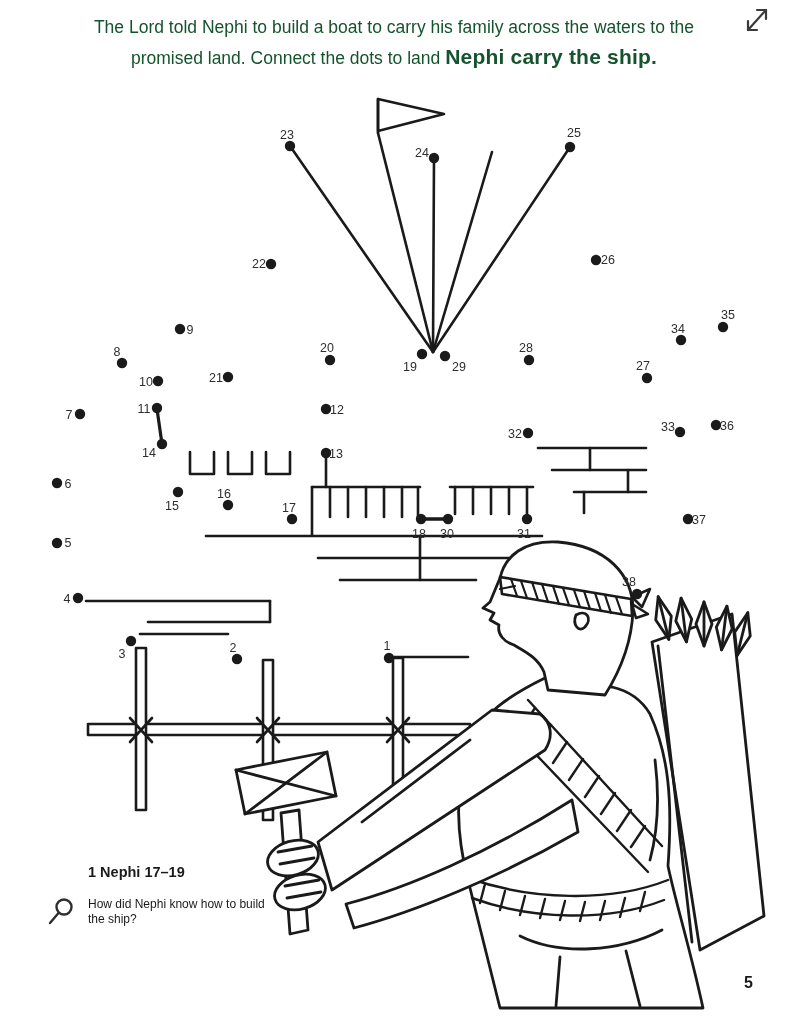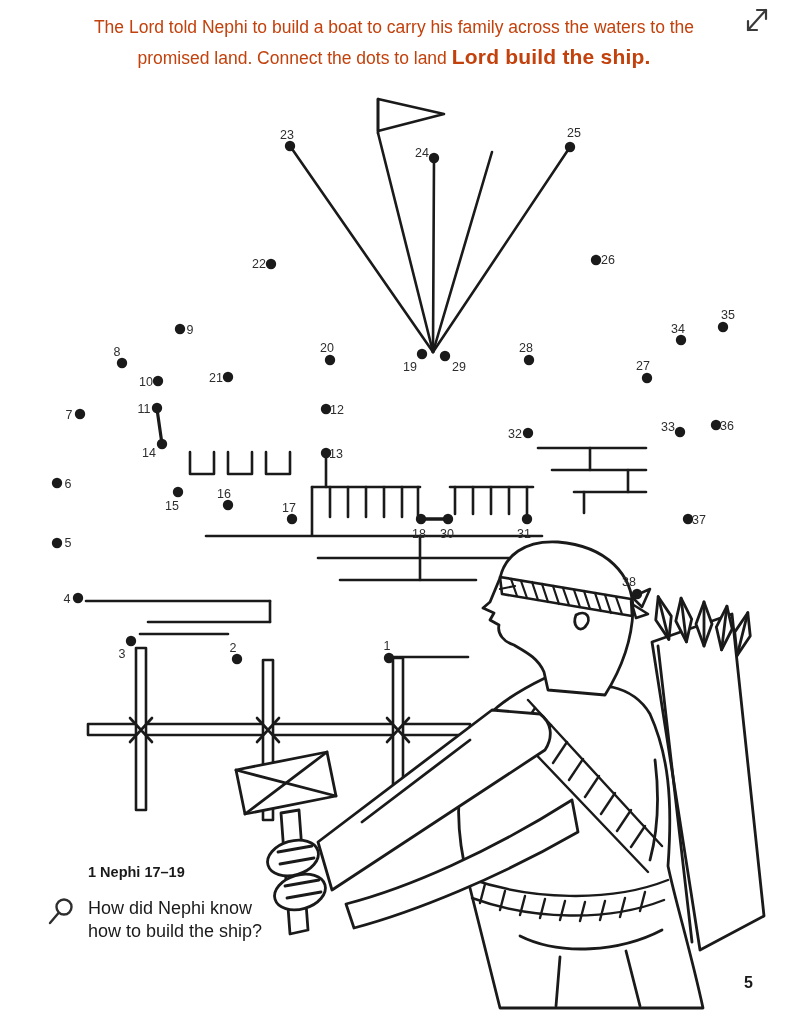--- a/index.html
+++ b/index.html
@@ -2,50 +2,50 @@
 <html><head>
 <meta charset="utf-8">
 <style>
   html,body { margin:0; padding:0; background:#ffffff; }
   .page {
     position:relative; width:788px; height:1024px; background:#ffffff;
     font-family:"Liberation Sans", sans-serif; overflow:hidden; color:#1a1a1a;
   }
   .header {
     position:absolute; top:14px; left:30px; right:30px;
-    text-align:center; font-size:17.5px; line-height:1.55; color:#c2410c;
+    text-align:center; font-size:17.5px; line-height:1.55; color:#14532d;
   }
   .header .bold { font-size:21px; font-weight:700; letter-spacing:.2px; }
   svg.art { position:absolute; left:0; top:0; }
   .dot-label {
     font-family:"Liberation Sans", sans-serif; font-size:12.5px;
     fill:#2e2e2e; text-anchor:middle;
   }
   .footer-ref { position:absolute; left:88px; top:864px; font-weight:700; font-size:14.5px; }
-  .footer-q   { position:absolute; left:88px; top:897px; width:182px; font-size:18px; line-height:1.28; }
+  .footer-q   { position:absolute; left:88px; top:897px; width:182px; font-size:12px; line-height:1.28; }
   .magnifier  { position:absolute; left:46px; top:892px; }
   .page-num   { position:absolute; left:744px; top:974px; font-weight:700; font-size:16px; }
   .expand     { position:absolute; left:738px; top:2px; cursor:pointer; }
 </style>
 </head>
 <body>
 
 <div class="page">
 
   <svg class="expand" width="34" height="36">
     <g stroke="#3a3a3a" stroke-width="2.2" fill="none" stroke-linecap="round">
       <path d="M10,28 L28,8"></path>
       <path d="M28,8 L19,8 M28,8 L28,17"></path>
       <path d="M10,28 L19,28 M10,28 L10,19"></path>
     </g>
   </svg>
 
   <div class="header">
     <span>The Lord told Nephi to build a boat to carry his family across the waters to the</span><br>
-    <span>promised land. Connect the dots to land </span><span class="bold">Lord build the ship.</span>
+    <span>promised land. Connect the dots to land </span><span class="bold">Nephi carry the ship.</span>
   </div>
 
   <svg class="art" width="788" height="1024" viewBox="0 0 788 1024">
 
     <g stroke="#1a1a1a" stroke-width="2.6" fill="none" stroke-linecap="round" stroke-linejoin="round">
 
       <path d="M290,146 L433,352"></path>
       <path d="M378,133 L433,352"></path>
       <path d="M434,158 L433,352"></path>
       <path d="M492,152 L433,352"></path>

